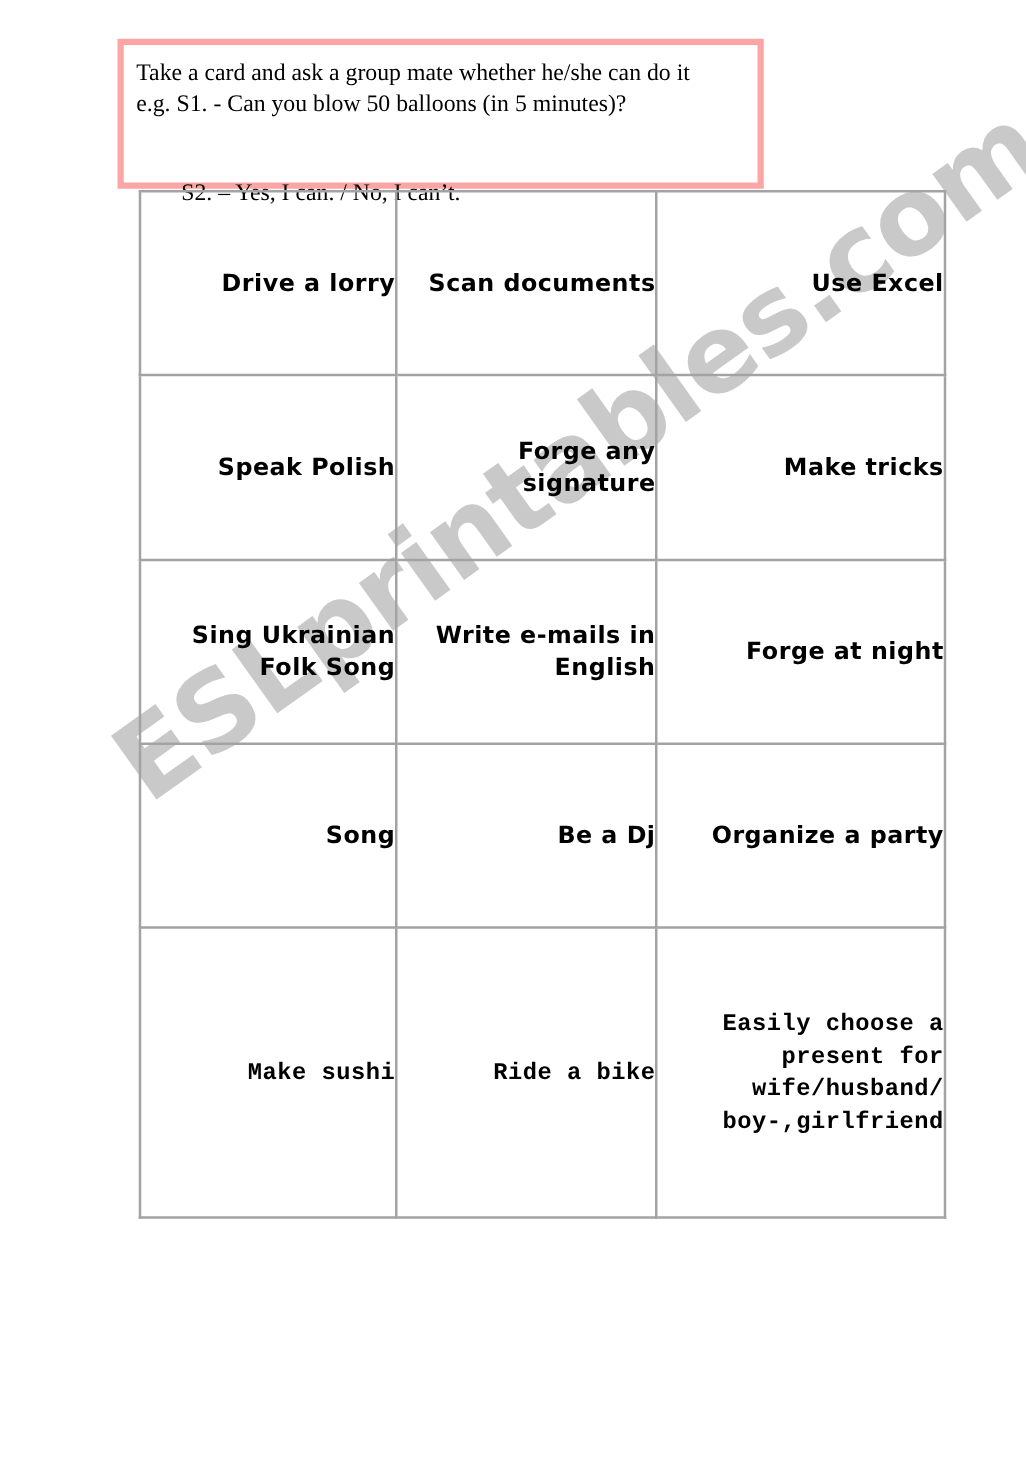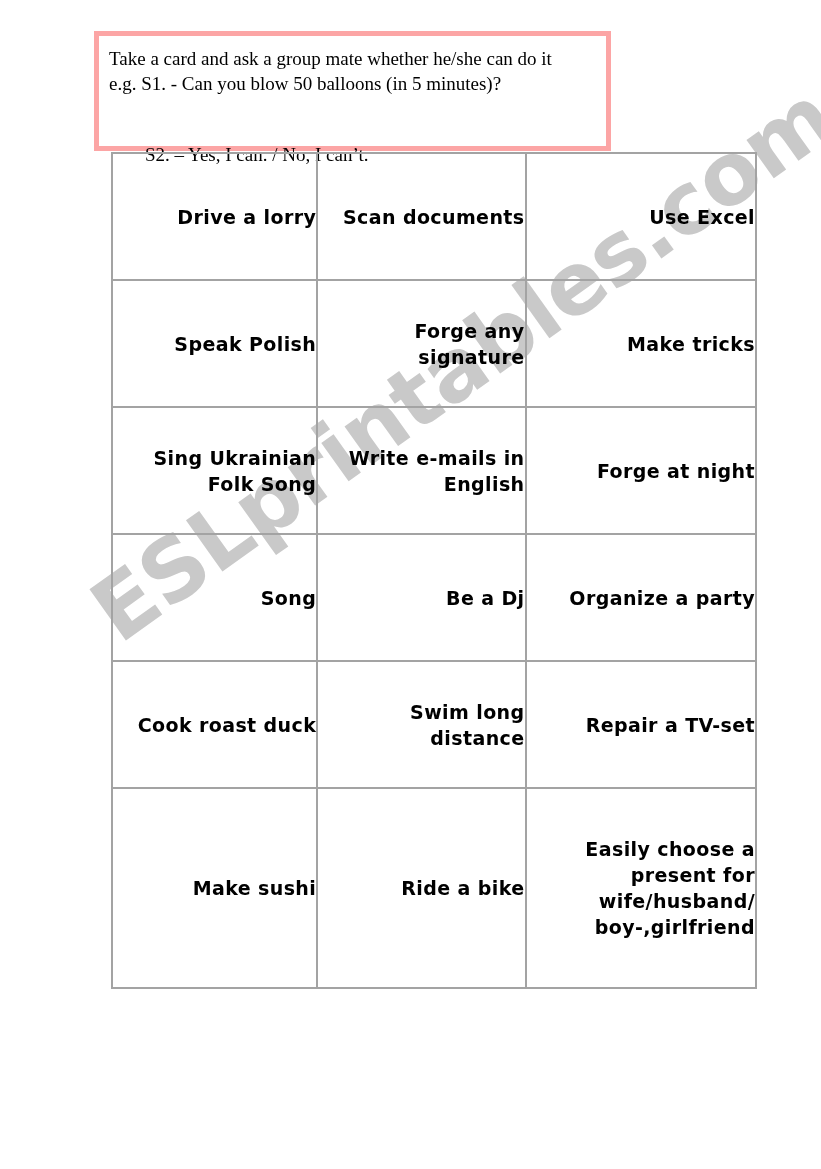--- a/index.html
+++ b/index.html
@@ -87,21 +87,21 @@
     vertical-align: middle;
     text-align: right;
     font-family: "DejaVu Sans", sans-serif;
     font-weight: bold;
     font-size: 19px;
     line-height: 26px;
     color: #000000;
     letter-spacing: 0.4px;
   }
   #card-table tr.normal-row td { height: 125px; }
-  #card-table tr.tall-row td { height: 198px; }
+  #card-table tr.tall-row td { height: 198px; font-family: Liberation Mono, monospace; }
 
   
   col.c1 { width: 206px; }
   col.c2 { width: 209px; }
   col.c3 { width: 231px; }
 
   
   td.align-left {
     text-align: left;
     padding-left: 10px;
@@ -174,32 +174,20 @@
         <td>
             <span class="cell-text">Song</span>
           </td>
         <td>
             <span class="cell-text">Be a Dj</span>
           </td>
         <td>
             <span class="cell-text">Organize a party</span>
           </td>
       </tr>
-      <tr class="normal-row">
-        <td>
-            <span class="cell-text">Cook roast duck</span>
-          </td>
-        <td>
-            <span class="cell-text">Swim long
-distance</span>
-          </td>
-        <td>
-            <span class="cell-text">Repair a TV-set</span>
-          </td>
-      </tr>
       <tr class="tall-row">
         <td class="shift-up-tall">
             <span class="cell-text">Make sushi</span>
           </td>
         <td class="shift-up-tall">
             <span class="cell-text">Ride a bike</span>
           </td>
         <td class="align-left">
             <span class="cell-text">Easily choose a
 present for

